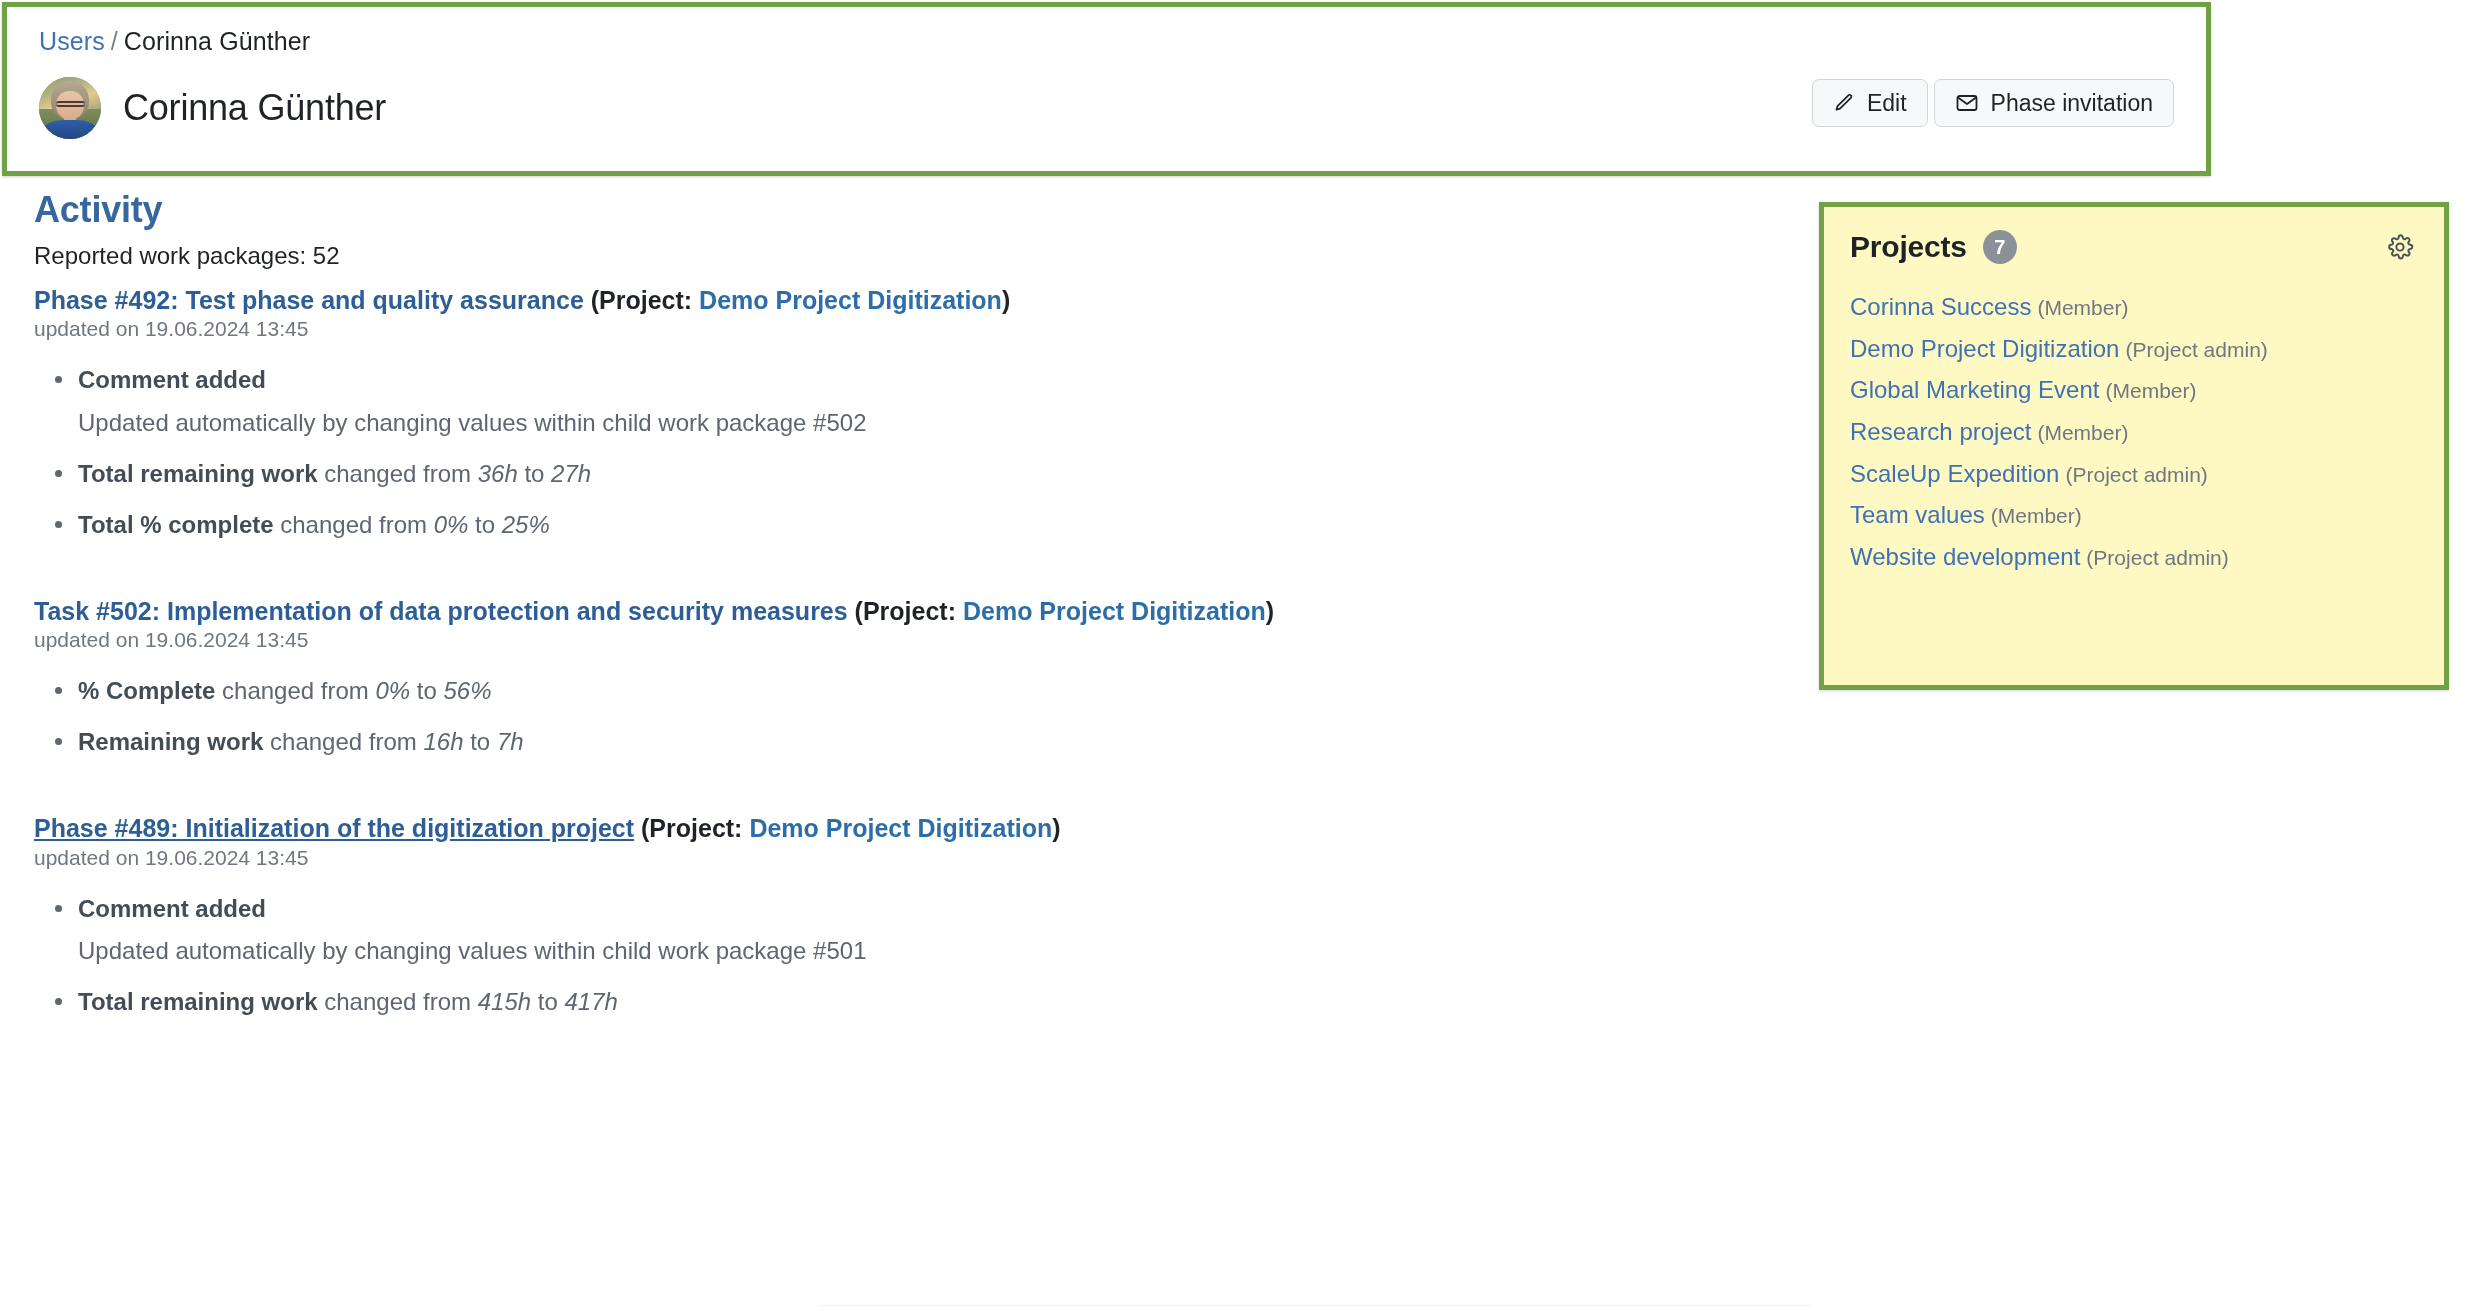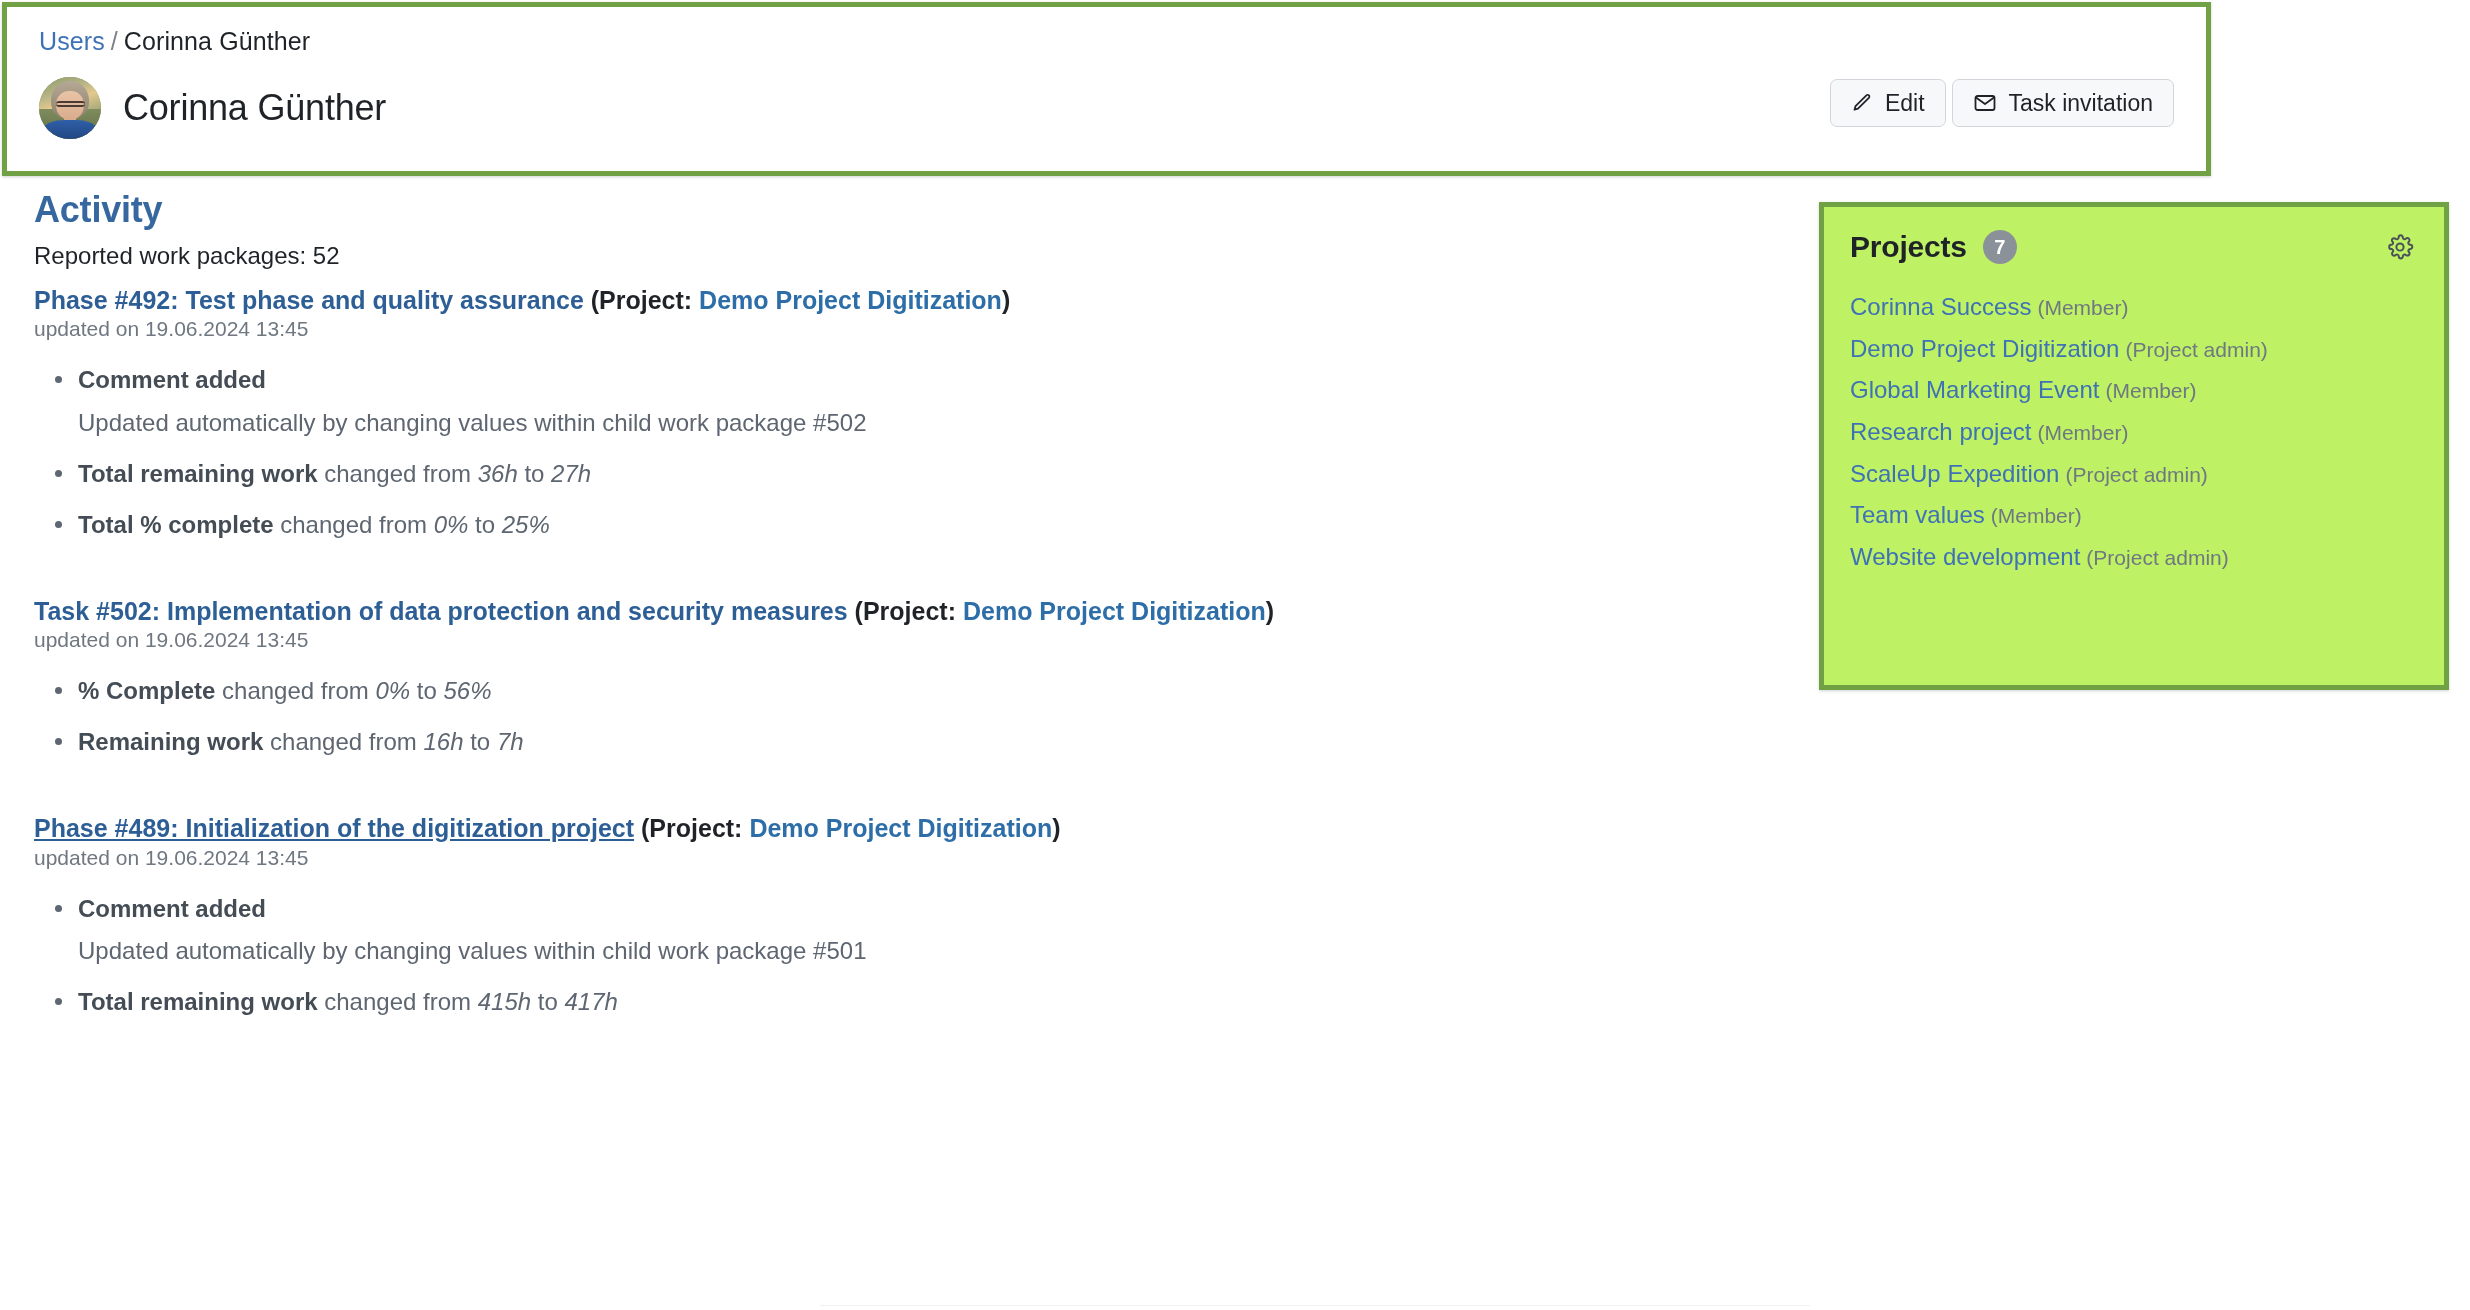--- a/index.html
+++ b/index.html
@@ -203,21 +203,21 @@
     color: #5d6671;
     font-weight: 400;
   }
 
   
   .projects-outline {
     position: absolute;
     left: 1819px; top: 202px;
     width: 630px; height: 488px;
     border: 5px solid #70a144;
-    background: #bef264;
+    background: #fef9c3;
     box-shadow: 0 1px 3px rgba(0,0,0,.18);
   }
   .panel-head {
     display: flex;
     align-items: center;
     justify-content: space-between;
     padding: 22px 26px 0 26px;
   }
   .panel-head-left {
     display: flex;
@@ -305,21 +305,21 @@
       </span>
       <span>Edit</span>
     </button>
     <button class="btn">
       <span>
         <svg width="24" height="24" viewBox="0 0 24 24" fill="none" stroke="#1f2328" stroke-width="1.8" stroke-linecap="round" stroke-linejoin="round">
           <rect x="2.5" y="5" width="19" height="14" rx="2"></rect>
           <path d="M3 6.4l9 6.6 9-6.6"></path>
         </svg>
       </span>
-      <span>Task invitation</span>
+      <span>Phase invitation</span>
     </button>
   </div>
 </div>
 
 <div class="main">
   <h1 class="section-title">Activity</h1>
   <div class="reported">Reported work packages: 52</div>
   <div id="entries">
       <div class="entry">
         <div class="entry-title"><a class="wp-link">Phase #492: Test phase and quality assurance</a><span> (Project: </span><a class="proj-link">Demo Project Digitization</a><span>)</span></div>

